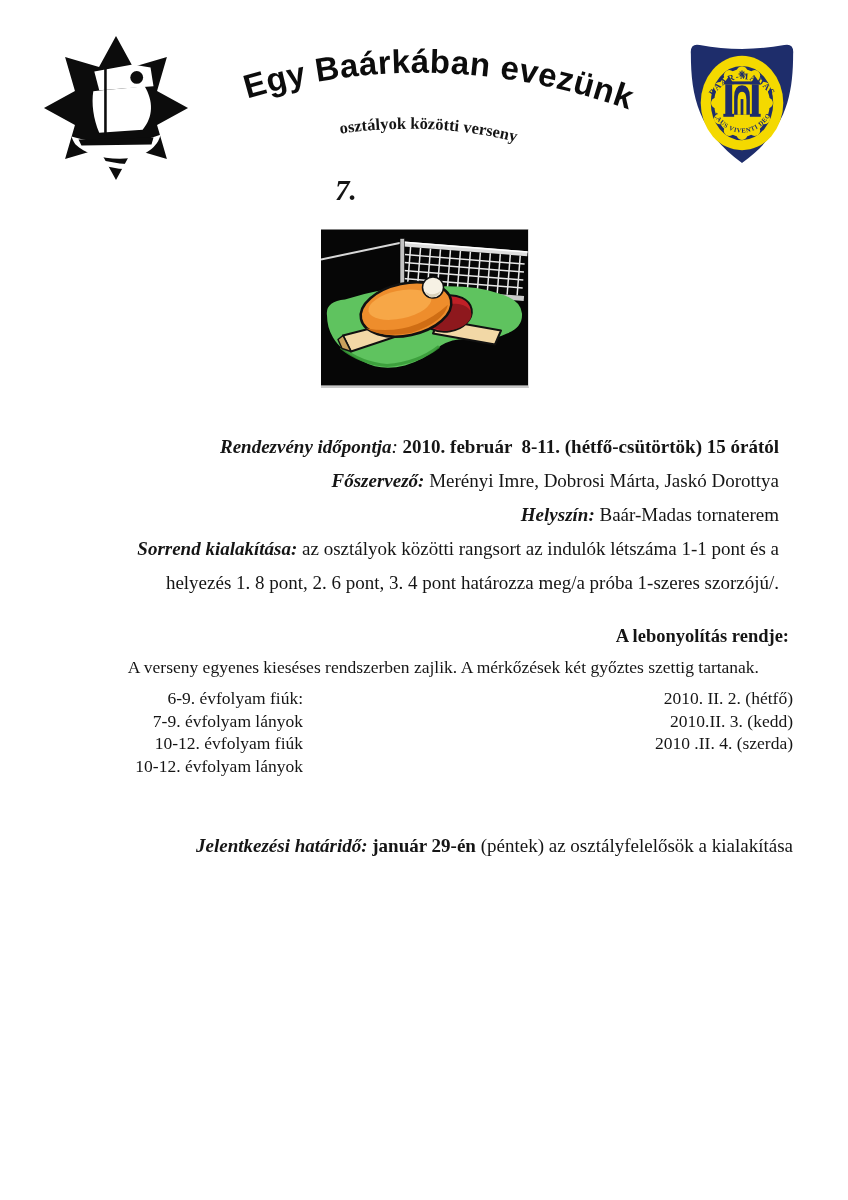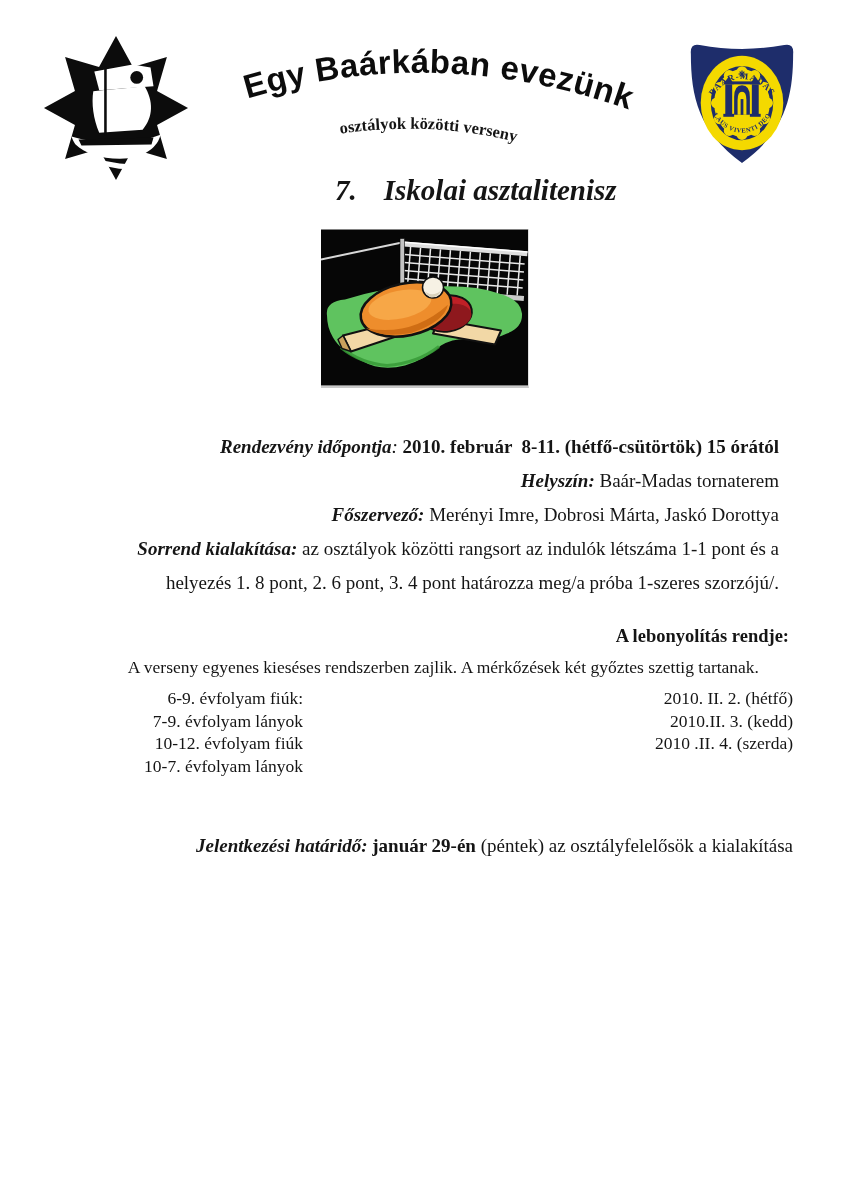--- a/index.html
+++ b/index.html
@@ -115,21 +115,20 @@
     <text class="crest-arc-top" fill="#1e2d6b" text-anchor="middle">
       <textPath href="#crestTop" startOffset="50%">BAÁR-MADAS</textPath>
     </text>
     <text class="crest-arc-bottom" fill="#1e2d6b" text-anchor="middle">
       <textPath href="#crestBot" startOffset="50%">LAUS VIVENTI DEO</textPath>
     </text>
   </svg>
 
   <div class="abs main-title">
     <span>7.</span>
-    <span>Iskolai asztalitenisz</span>
   </div>
 
   <svg class="abs picture-svg" viewBox="0 0 207 156">
     <rect x="0" y="0" width="207" height="156" fill="#060606"></rect>
     <line x1="0" y1="30" x2="81" y2="13" stroke="#d8d8d8" stroke-width="2"></line>
     <g transform="translate(83,12) rotate(4.5)">
       <rect x="0" y="0" width="124" height="50" fill="#060606"></rect>
       <g stroke="#e8e8e8" stroke-width="1.5">
         <line x1="7" y1="5" x2="7" y2="45"></line>
           <line x1="17" y1="5" x2="17" y2="45"></line>
@@ -172,43 +171,43 @@
       <path d="M 104 62 Q 112 68 120 61 Q 117 68 110 68 Q 106 66 104 62 Z" fill="#d9d2bd"></path>
     </g>
   </svg>
 
   <div class="abs content">
     <p class="detail-line">
       <span class="lbl">Rendezvény időpontja</span><span class="it">:</span>
       <span class="b pre">2010. február  8-11. (hétfő-csütörtök) 15 órától</span>
     </p>
     <p class="detail-line">
+      <span class="lbl">Főszervező:</span>
+      <span>Merényi Imre, Dobrosi Márta, Jaskó Dorottya</span>
+    </p>
+    <p class="detail-line">
       <span class="lbl">Helyszín:</span>
       <span>Baár-Madas tornaterem</span>
-    </p>
-    <p class="detail-line">
-      <span class="lbl">Főszervező:</span>
-      <span>Merényi Imre, Dobrosi Márta, Jaskó Dorottya</span>
     </p>
     <p class="detail-line">
       <span class="lbl">Sorrend kialakítása:</span>
       <span>az osztályok közötti rangsort az indulók létszáma 1-1 pont és a helyezés 1. 8 pont, 2. 6 pont, 3. 4 pont határozza meg/a próba 1-szeres szorzójú/.</span>
     </p>
 
     <div class="schedule">
       <p class="schedule-heading">A lebonyolítás rendje:</p>
       <p class="schedule-intro">A verseny egyenes kieséses rendszerben zajlik. A mérkőzések két győztes szettig tartanak.</p>
       <div class="schedule-rows">
         <span>6-9. évfolyam fiúk:</span>
         <span>2010. II. 2. (hétfő)</span>
         <span>7-9. évfolyam lányok</span>
         <span>2010.II. 3. (kedd)</span>
         <span>10-12. évfolyam fiúk</span>
         <span>2010 .II. 4. (szerda)</span>
-        <span>10-7. évfolyam lányok</span>
+        <span>10-12. évfolyam lányok</span>
       </div>
     </div>
 
     <p class="deadline">
       <span class="lbl">Jelentkezési határidő:</span>
       <span class="b">január 29-én</span>
       <span>(péntek) az osztályfelelősök a kialakítása</span>
     </p>
   </div>
 

